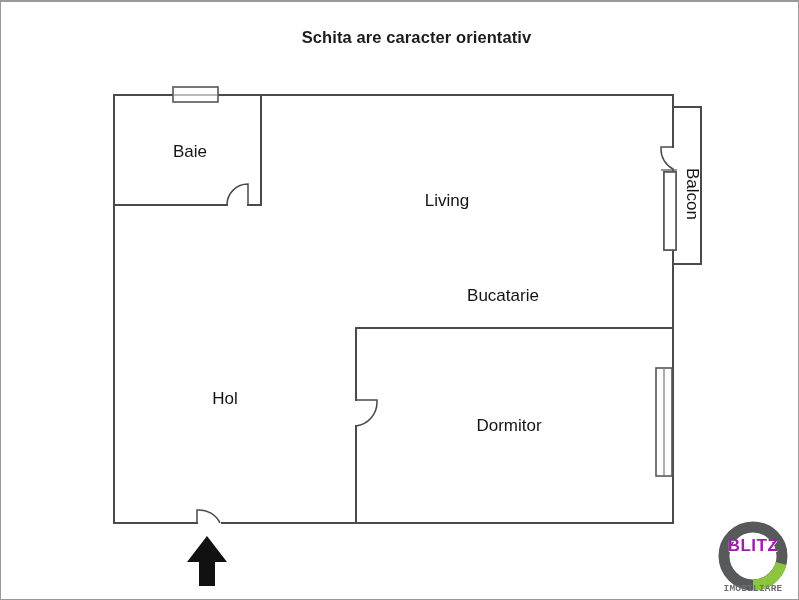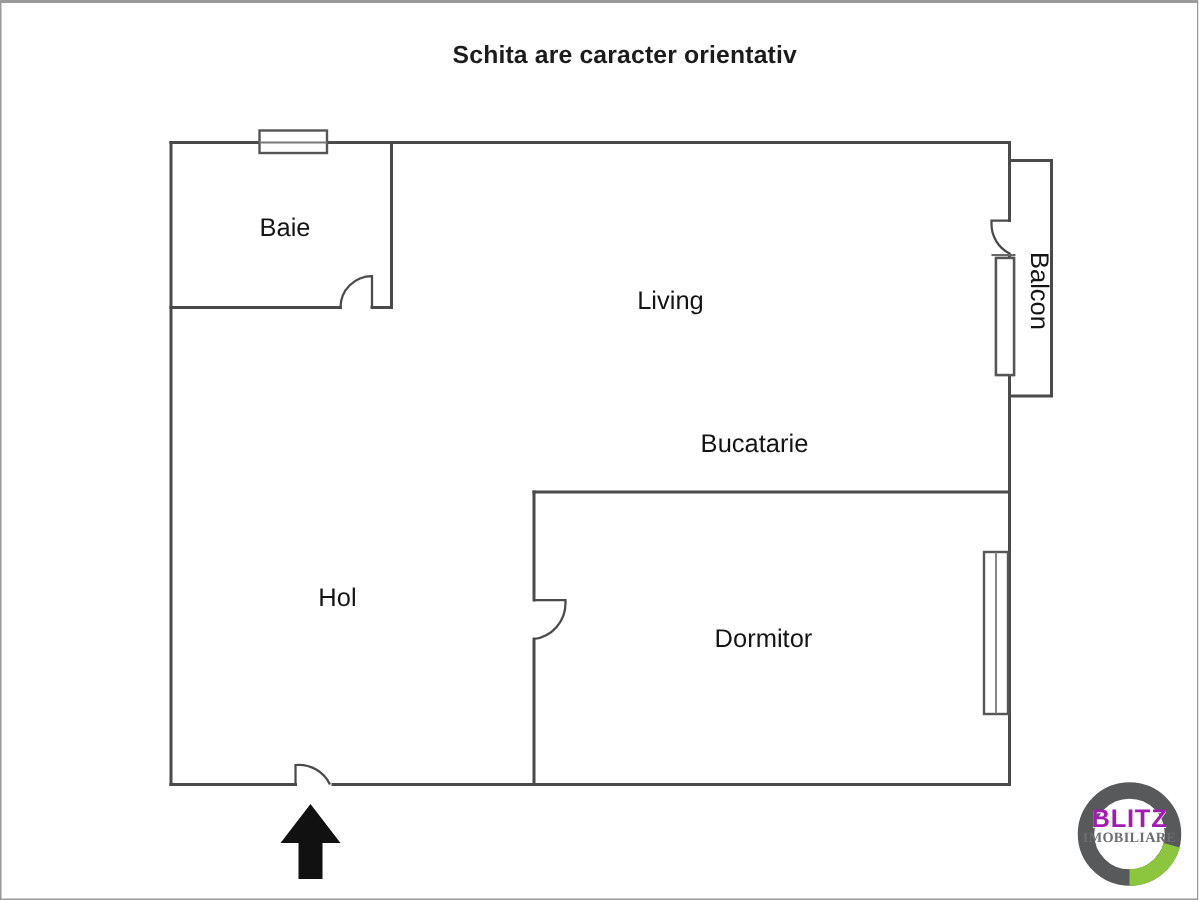--- a/index.html
+++ b/index.html
@@ -101,26 +101,27 @@
     font-family: "Liberation Sans", sans-serif;
     font-size: 17px;
     font-weight: bold;
     color: #a21caf;
     letter-spacing: 0.5px;
     line-height: 16px;
     text-shadow: 0 1px 0 #ffffff;
   }
   #logo-word-sub {
     display: block;
-    font-family: Liberation Serif, serif;
+    font-family: Liberation Mono, monospace;
     font-size: 9.5px;
     font-weight: bold;
     color: #6d6e71;
     letter-spacing: 0.2px;
     line-height: 11px;
+    margin-top: 29px;
   }
 </style>
 </head>
 <body>
 
 <div id="page">
 
   <div id="plan-title">Schita are caracter orientativ</div>
 
   <svg id="floorplan-svg" width="799" height="600">

